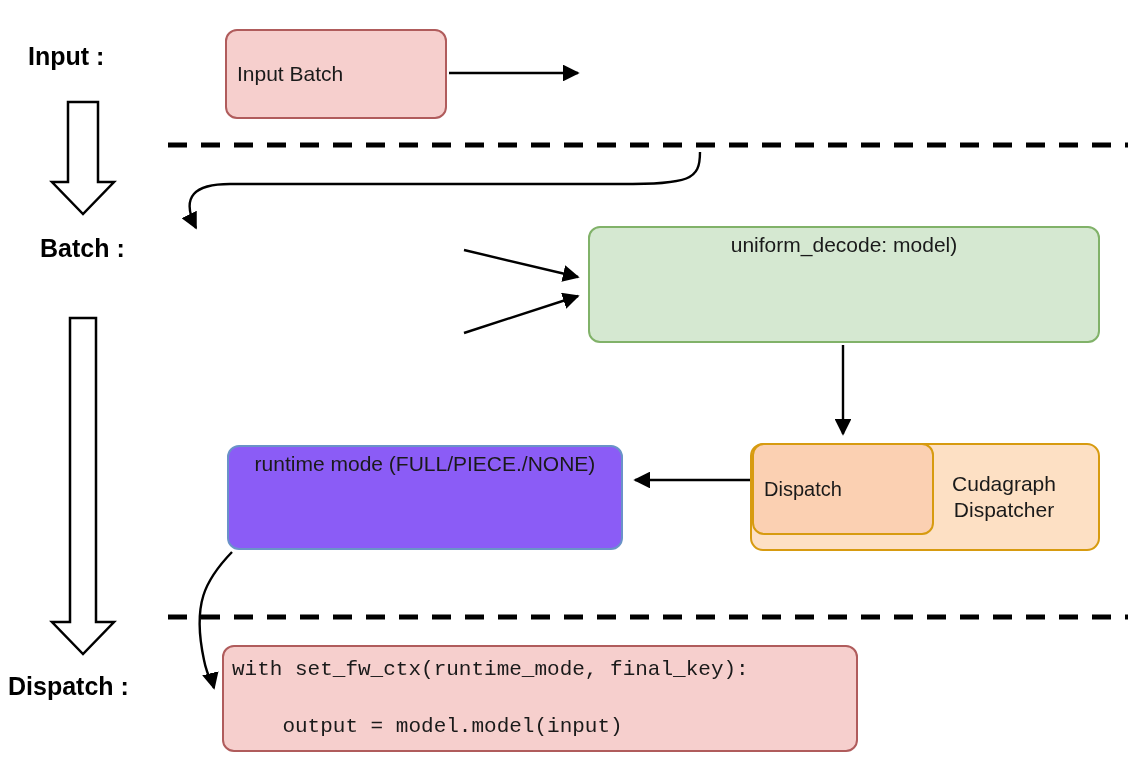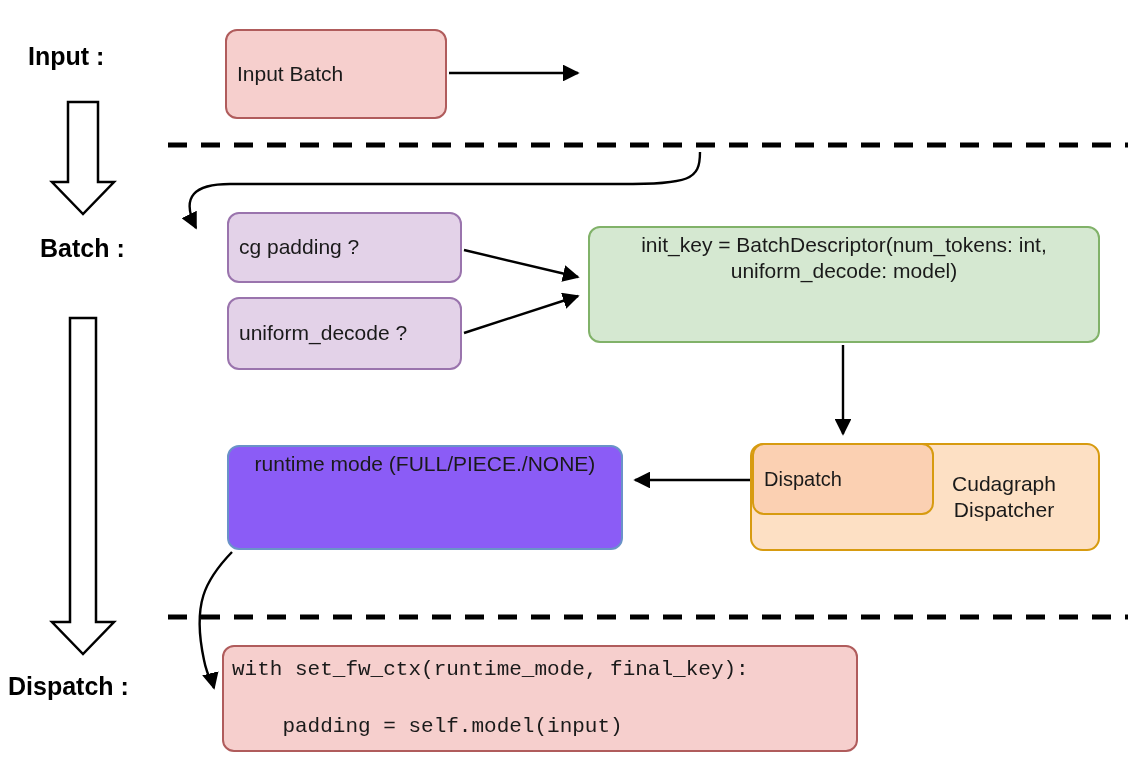--- a/index.html
+++ b/index.html
@@ -139,46 +139,39 @@
 
   <div class="stage-label" style="left:28px; top:42px;">Input :</div>
   <div class="stage-label" style="left:40px; top:234px;">Batch :</div>
   <div class="stage-label" style="left:8px; top:672px;">Dispatch :</div>
 
   <div class="node node-pink" style="left:225px; top:29px; width:222px; height:90px;">
     <span>Input Batch</span>
   </div>
 
 
-  <div class="node node-purple" style="left:227px; top:212px; width:235px; height:71px;">
-    <span>cg padding ?</span>
-  </div>
 
-  <div class="node node-purple" style="left:227px; top:297px; width:235px; height:73px;">
-    <span>uniform_decode ?</span>
-  </div>
 
   <div class="node node-green" style="left:588px; top:226px; width:512px; height:117px; flex-direction:column;">
-    <span>init_key = BatchDescriptor(num_tokens: int,</span>
     <span>uniform_decode: model)</span>
   </div>
 
   <div class="node node-blue" style="left:227px; top:445px; width:396px; height:105px; flex-direction:column;">
     <span>runtime mode (FULL/PIECE./NONE)</span>
   </div>
 
   <div class="node node-orange-outer" style="left:750px; top:443px; width:350px; height:108px;border-radius:13px;">
     <div id="dispatcher-label-wrap" style="flex-direction:column;">
       <span>Cudagraph</span>
       <span>Dispatcher</span>
     </div>
   </div>
 
-  <div class="node node-orange-inner" style="left:752px; top:443px; width:182px; height:72px; font-size:20px;">
+  <div class="node node-orange-inner" style="left:752px; top:443px; width:182px; height:92px; font-size:20px;">
     <span>Dispatch</span>
   </div>
 
   <div class="node node-code" style="left:222px; top:645px; width:636px; height:107px; flex-direction:column; align-items:flex-start; justify-content:center;">
     <span>with set_fw_ctx(runtime_mode, final_key):</span>
-    <span>    padding = self.model(input)</span>
+    <span>    output = model.model(input)</span>
   </div>
 
 </div>
 
 </body></html>

